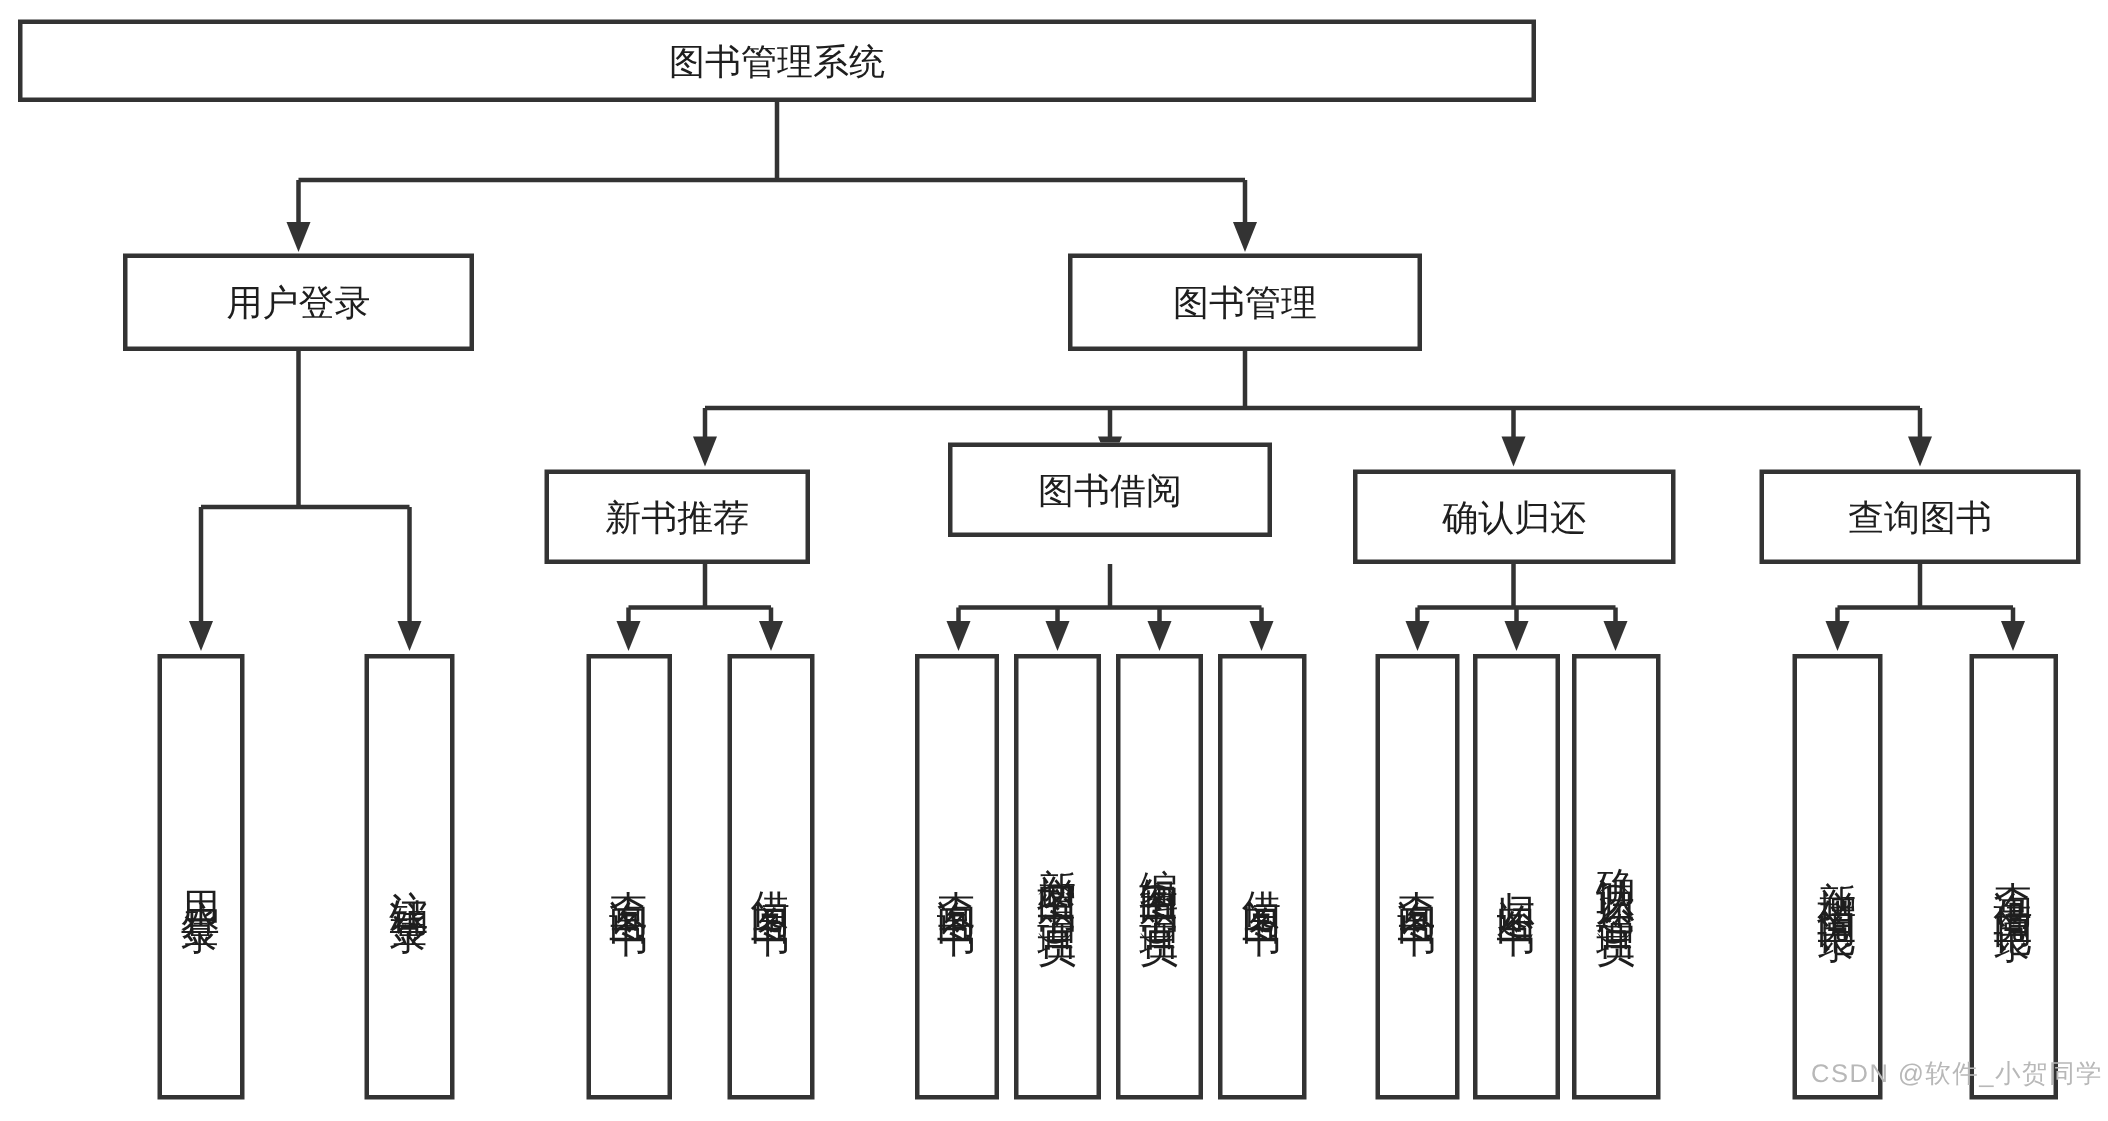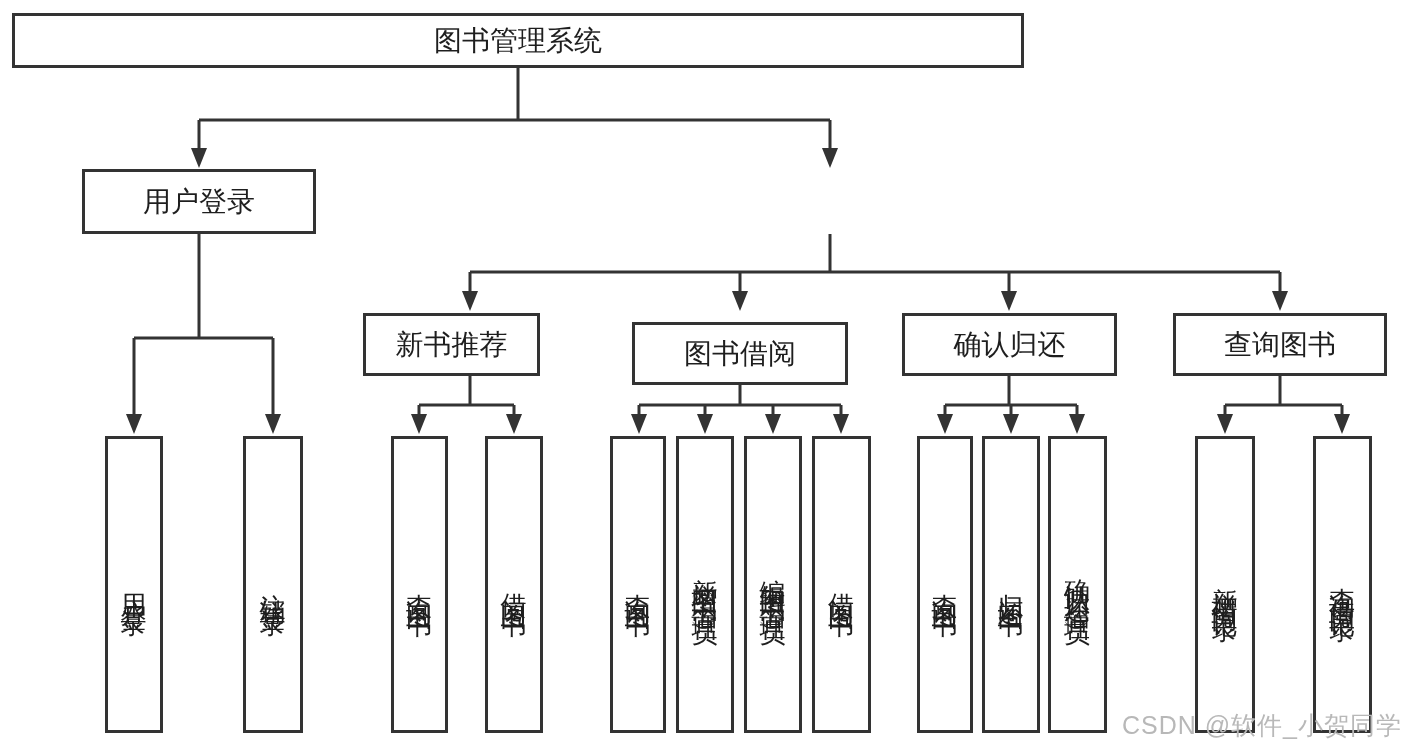--- a/index.html
+++ b/index.html
@@ -20,33 +20,33 @@
   svg.connectors path{stroke:var(--line);stroke-width:3;fill:none;}
   svg.connectors polygon{fill:var(--line);stroke:none;}
   .box{
     position:absolute;
     box-sizing:border-box;
     border:3px solid var(--line);
     background:var(--background);
     display:flex;align-items:center;justify-content:center;
     color:var(--text);
   }
-  .box-h{font-size:28px;white-space:nowrap;}
+  .box-h{font-size:24px;white-space:nowrap;}
   .box-v{top:436px;height:297px;}
   .box-v span{
     writing-mode:vertical-rl;
     text-orientation:mixed;
     font-size:26px;
     letter-spacing:6px;
     line-height:1;
   }
   .watermark{
     position:absolute;
-    right:3px;bottom:5px;
-    font-size:25px;
+    right:3px;bottom:20px;
+    font-size:17px;
     color:var(--watermark);
     letter-spacing:1px;
     white-space:nowrap;
     text-align:right;
   }
 </style>
 </head>
 <body>
 
 <div class="canvas">
@@ -94,25 +94,28 @@
     </g>
   </svg>
 
   <div class="box box-h" style="left:12px;top:13px;width:1012px;height:55px">
     <span>图书管理系统</span>
   </div>
 
   <div class="box box-h" style="left:82px;top:169px;width:234px;height:65px">
     <span>用户登录</span>
   </div>
+  <div class="box box-h" style="left:712px;top:169px;width:236px;height:65px">
+    <span>图书管理</span>
+  </div>
 
   <div class="box box-h" style="left:363px;top:313px;width:177px;height:63px">
     <span>新书推荐</span>
   </div>
-  <div class="box box-h" style="left:632px;top:322px;width:216px;height:63px">
+  <div class="box box-h" style="left:632px;top:295px;width:216px;height:63px">
     <span>图书借阅</span>
   </div>
   <div class="box box-h" style="left:902px;top:313px;width:215px;height:63px">
     <span>确认归还</span>
   </div>
   <div class="box box-h" style="left:1173px;top:313px;width:214px;height:63px">
     <span>查询图书</span>
   </div>
 
   <div class="box box-v" style="left:105px;width:58px">

